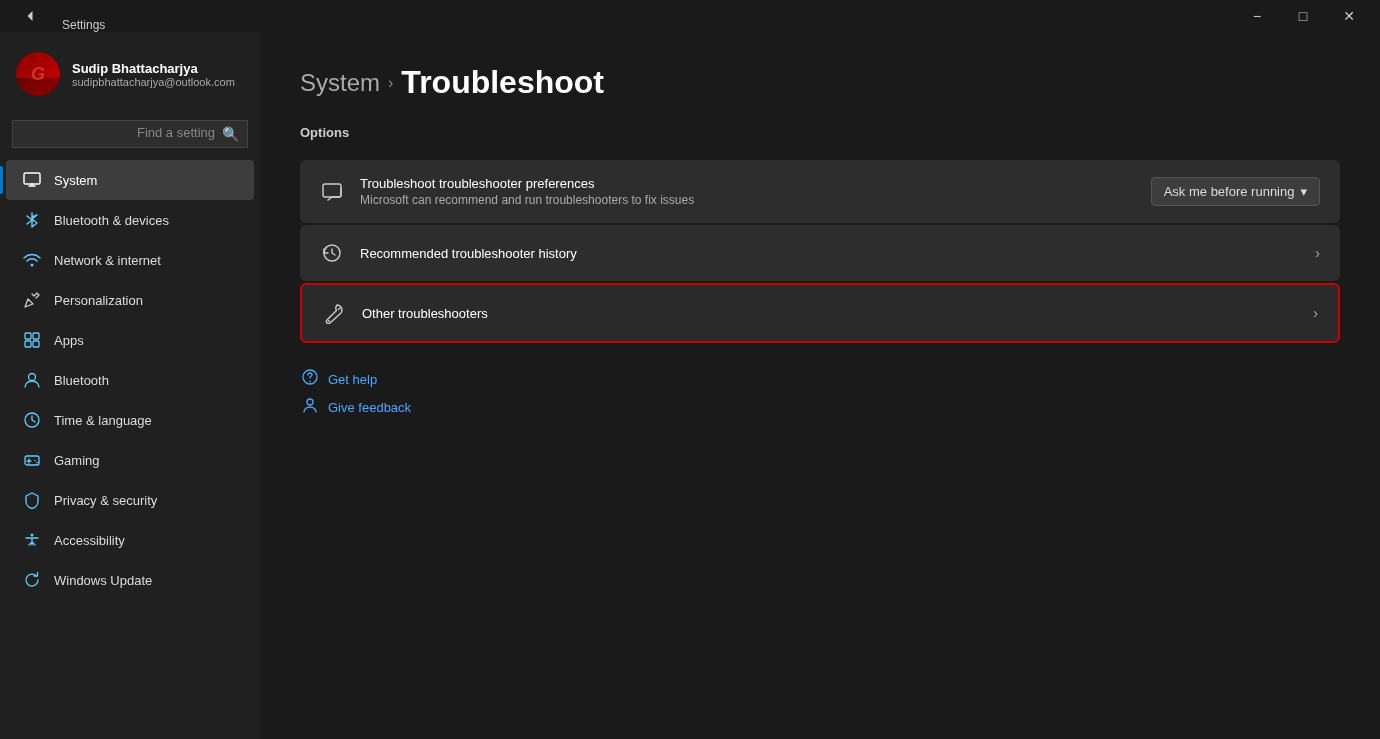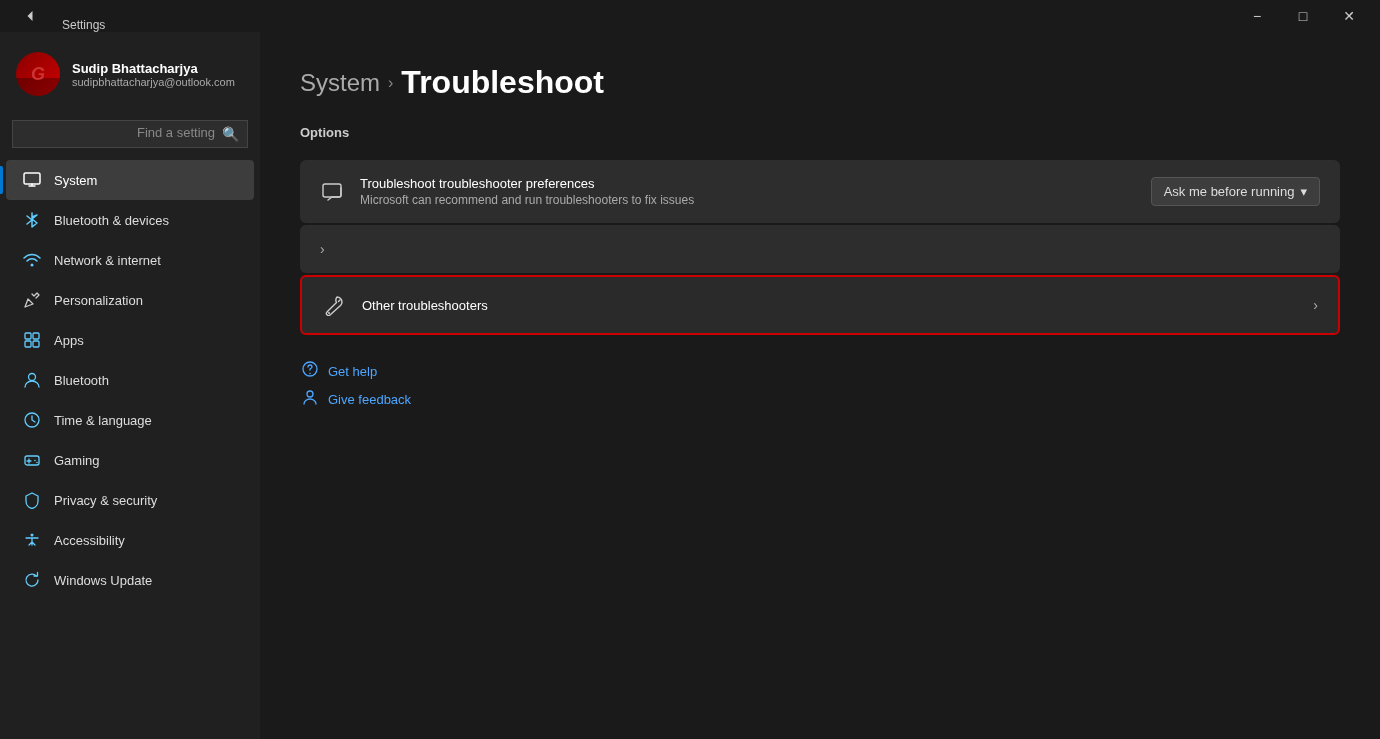--- a/index.html
+++ b/index.html
@@ -467,20 +467,33 @@
         </div>
         <div class="option-right">
           <button class="dropdown-btn">
             <span>Ask me before running</span>
             <span>▾</span>
           </button>
         </div>
       </div>
 
       <div class="option-item">
+        <div class="option-left">
+          <span class="option-icon">
+            <svg width="22" height="22" viewBox="0 0 22 22" fill="none">
+              <circle cx="11" cy="11" r="8" stroke="#ccc" stroke-width="1.4"></circle>
+              <path d="M11 7v4l3 2" stroke="#ccc" stroke-width="1.4" stroke-linecap="round"></path>
+              <path d="M3 11A8 8 0 015.5 5" stroke="#ccc" stroke-width="1.4" stroke-linecap="round"></path>
+              <path d="M3 7v4h4" stroke="#ccc" stroke-width="1.4" stroke-linecap="round" stroke-linejoin="round"></path>
+            </svg>
+          </span>
+          <div class="option-text">
+            <span class="option-title">Recommended troubleshooter history</span>
+          </div>
+        </div>
         <div class="option-right">
           <span class="chevron-right">›</span>
         </div>
       </div>
 
       <div class="option-item highlighted">
         <div class="option-left">
           <span class="option-icon">
             <svg width="22" height="22" viewBox="0 0 22 22" fill="none">
               <path d="M14 3a5 5 0 015 5 5 5 0 01-1.5 3.5L7 21a2 2 0 01-2.8 0L4 20.8A2 2 0 014 18l9.5-9.5A5 5 0 0114 3z" stroke="#ccc" stroke-width="1.4" stroke-linecap="round" stroke-linejoin="round"></path>

